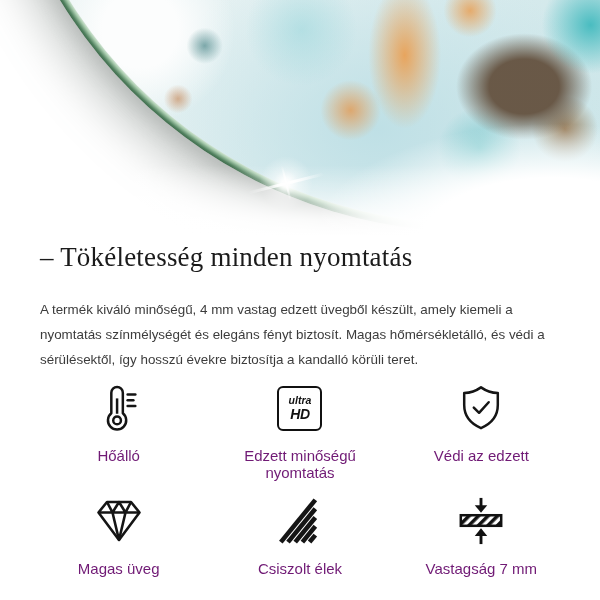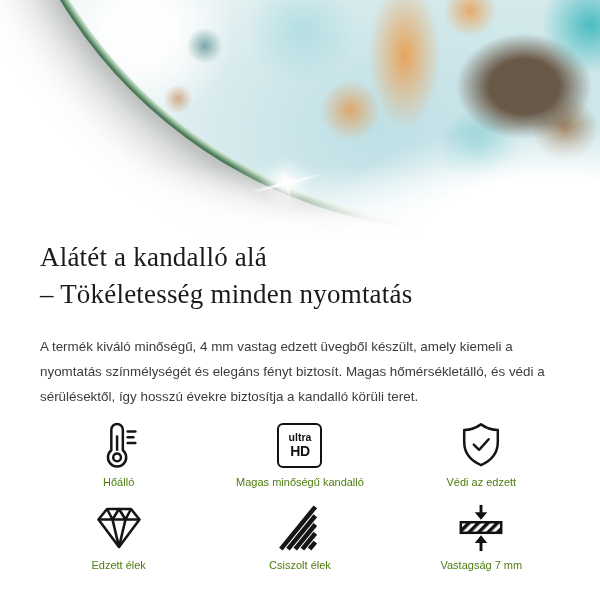--- a/index.html
+++ b/index.html
@@ -44,24 +44,24 @@
   .content{padding:0 40px;}
   h1{margin:3px 0 0;font-family:"Liberation Serif",serif;font-weight:400;
      font-size:27px;line-height:37px;color:#1b1b1b;letter-spacing:.2px;}
   h1 span{display:block;}
   .desc{margin:21px 0 0;max-width:528px;font-size:13.4px;line-height:25px;color:#3c3c3c;}
 
   
   .features{margin:12px -12px 0;display:grid;grid-template-columns:repeat(3,1fr);row-gap:16px;}
   .feature{display:flex;flex-direction:column;align-items:center;text-align:center;}
   .icon-wrap{height:48px;display:flex;align-items:center;justify-content:center;}
-  .feature-label{margin-top:7px;font-size:11px;color:#4d7c0f;}
+  .feature-label{margin-top:15px;font-size:15px;color:#701a75;}
   .icn{stroke:#151515;fill:none;stroke-width:2.6;}
   .uhd-box{width:41px;height:41px;border:2.6px solid #111;border-radius:6px;
-    display:flex;flex-direction:column;align-items:center;justify-content:center;color:#111;}
+    display:flex;flex-direction:column;align-items:center;justify-content:center;color:#111;font-style:italic;}
   .uhd-top{font-size:10.5px;font-weight:700;line-height:11px;}
   .uhd-bottom{font-size:14px;font-weight:700;line-height:16px;letter-spacing:-.3px;}
 </style>
 </head>
 <body>
 
 <svg width="0" height="0" style="position:absolute" aria-hidden="true">
   <defs>
     <pattern id="hatch" patternUnits="userSpaceOnUse" width="7" height="7" patternTransform="rotate(45)">
       <rect width="7" height="7" fill="#ffffff"></rect>
@@ -78,21 +78,20 @@
     </div>
     <div class="sparkle">
       <i class="ray r1"></i>
       <i class="ray r2"></i>
     </div>
     <div class="hero-fade"></div>
   </div>
 
   <div class="content">
     <h1>
-        <span>Alátét a kandalló alá</span>
         <span>– Tökéletesség minden nyomtatás</span>
       </h1>
 
     <p class="desc">A termék kiváló minőségű, 4 mm vastag edzett üvegből készült, amely kiemeli a nyomtatás színmélységét és elegáns fényt biztosít. Magas hőmérsékletálló, és védi a sérülésektől, így hosszú évekre biztosítja a kandalló körüli teret.</p>
 
     <div class="features">
 
       <div class="feature">
         <div class="icon-wrap">
           <svg width="44" height="48" viewBox="0 0 44 50">
@@ -107,41 +106,41 @@
         <div class="feature-label">Hőálló</div>
       </div>
 
       <div class="feature">
         <div class="icon-wrap">
           <div class="uhd-box">
             <span class="uhd-top">ultra</span>
             <span class="uhd-bottom">HD</span>
           </div>
         </div>
-        <div class="feature-label">Magas minőségű kandalló</div>
+        <div class="feature-label">Edzett minőségű nyomtatás</div>
       </div>
 
       <div class="feature">
         <div class="icon-wrap">
           <svg width="48" height="48" viewBox="0 0 48 50">
             <path class="icn" stroke-linejoin="round" d="M24,3.5 C19,7 12.5,9.2 6.5,9.5 L6.5,22 C6.5,33.5 13.5,41.5 24,46 C34.5,41.5 41.5,33.5 41.5,22 L41.5,9.5 C35.5,9.2 29,7 24,3.5 Z"></path>
             <polyline class="icn" stroke-linecap="round" stroke-linejoin="round" points="16.5,24.5 22,30 32,19"></polyline>
           </svg>
         </div>
         <div class="feature-label">Védi az edzett</div>
       </div>
 
       <div class="feature">
         <div class="icon-wrap">
           <svg width="48" height="46" viewBox="0 0 48 46">
             <path class="icn" stroke-width="2.4" stroke-linejoin="round" d="M12,4 L36,4 L44.5,14.5 L24,42 L3.5,14.5 Z"></path>
             <path class="icn" stroke-width="2" stroke-linejoin="round" d="M3.5,14.5 L44.5,14.5 M12,4 L17.5,14.5 L24,4 L30.5,14.5 L36,4 M17.5,14.5 L24,42 M30.5,14.5 L24,42"></path>
           </svg>
         </div>
-        <div class="feature-label">Edzett élek</div>
+        <div class="feature-label">Magas üveg</div>
       </div>
 
       <div class="feature">
         <div class="icon-wrap">
           <svg width="46" height="48" viewBox="0 0 48 50">
             <g stroke="#151515" stroke-width="4.8">
               <line x1="4" y1="47" x2="40" y2="3"></line>
               <line x1="11.5" y1="47" x2="40" y2="12.2"></line>
               <line x1="19" y1="47" x2="40" y2="21.3"></line>
               <line x1="26.5" y1="47" x2="40" y2="30.5"></line>

